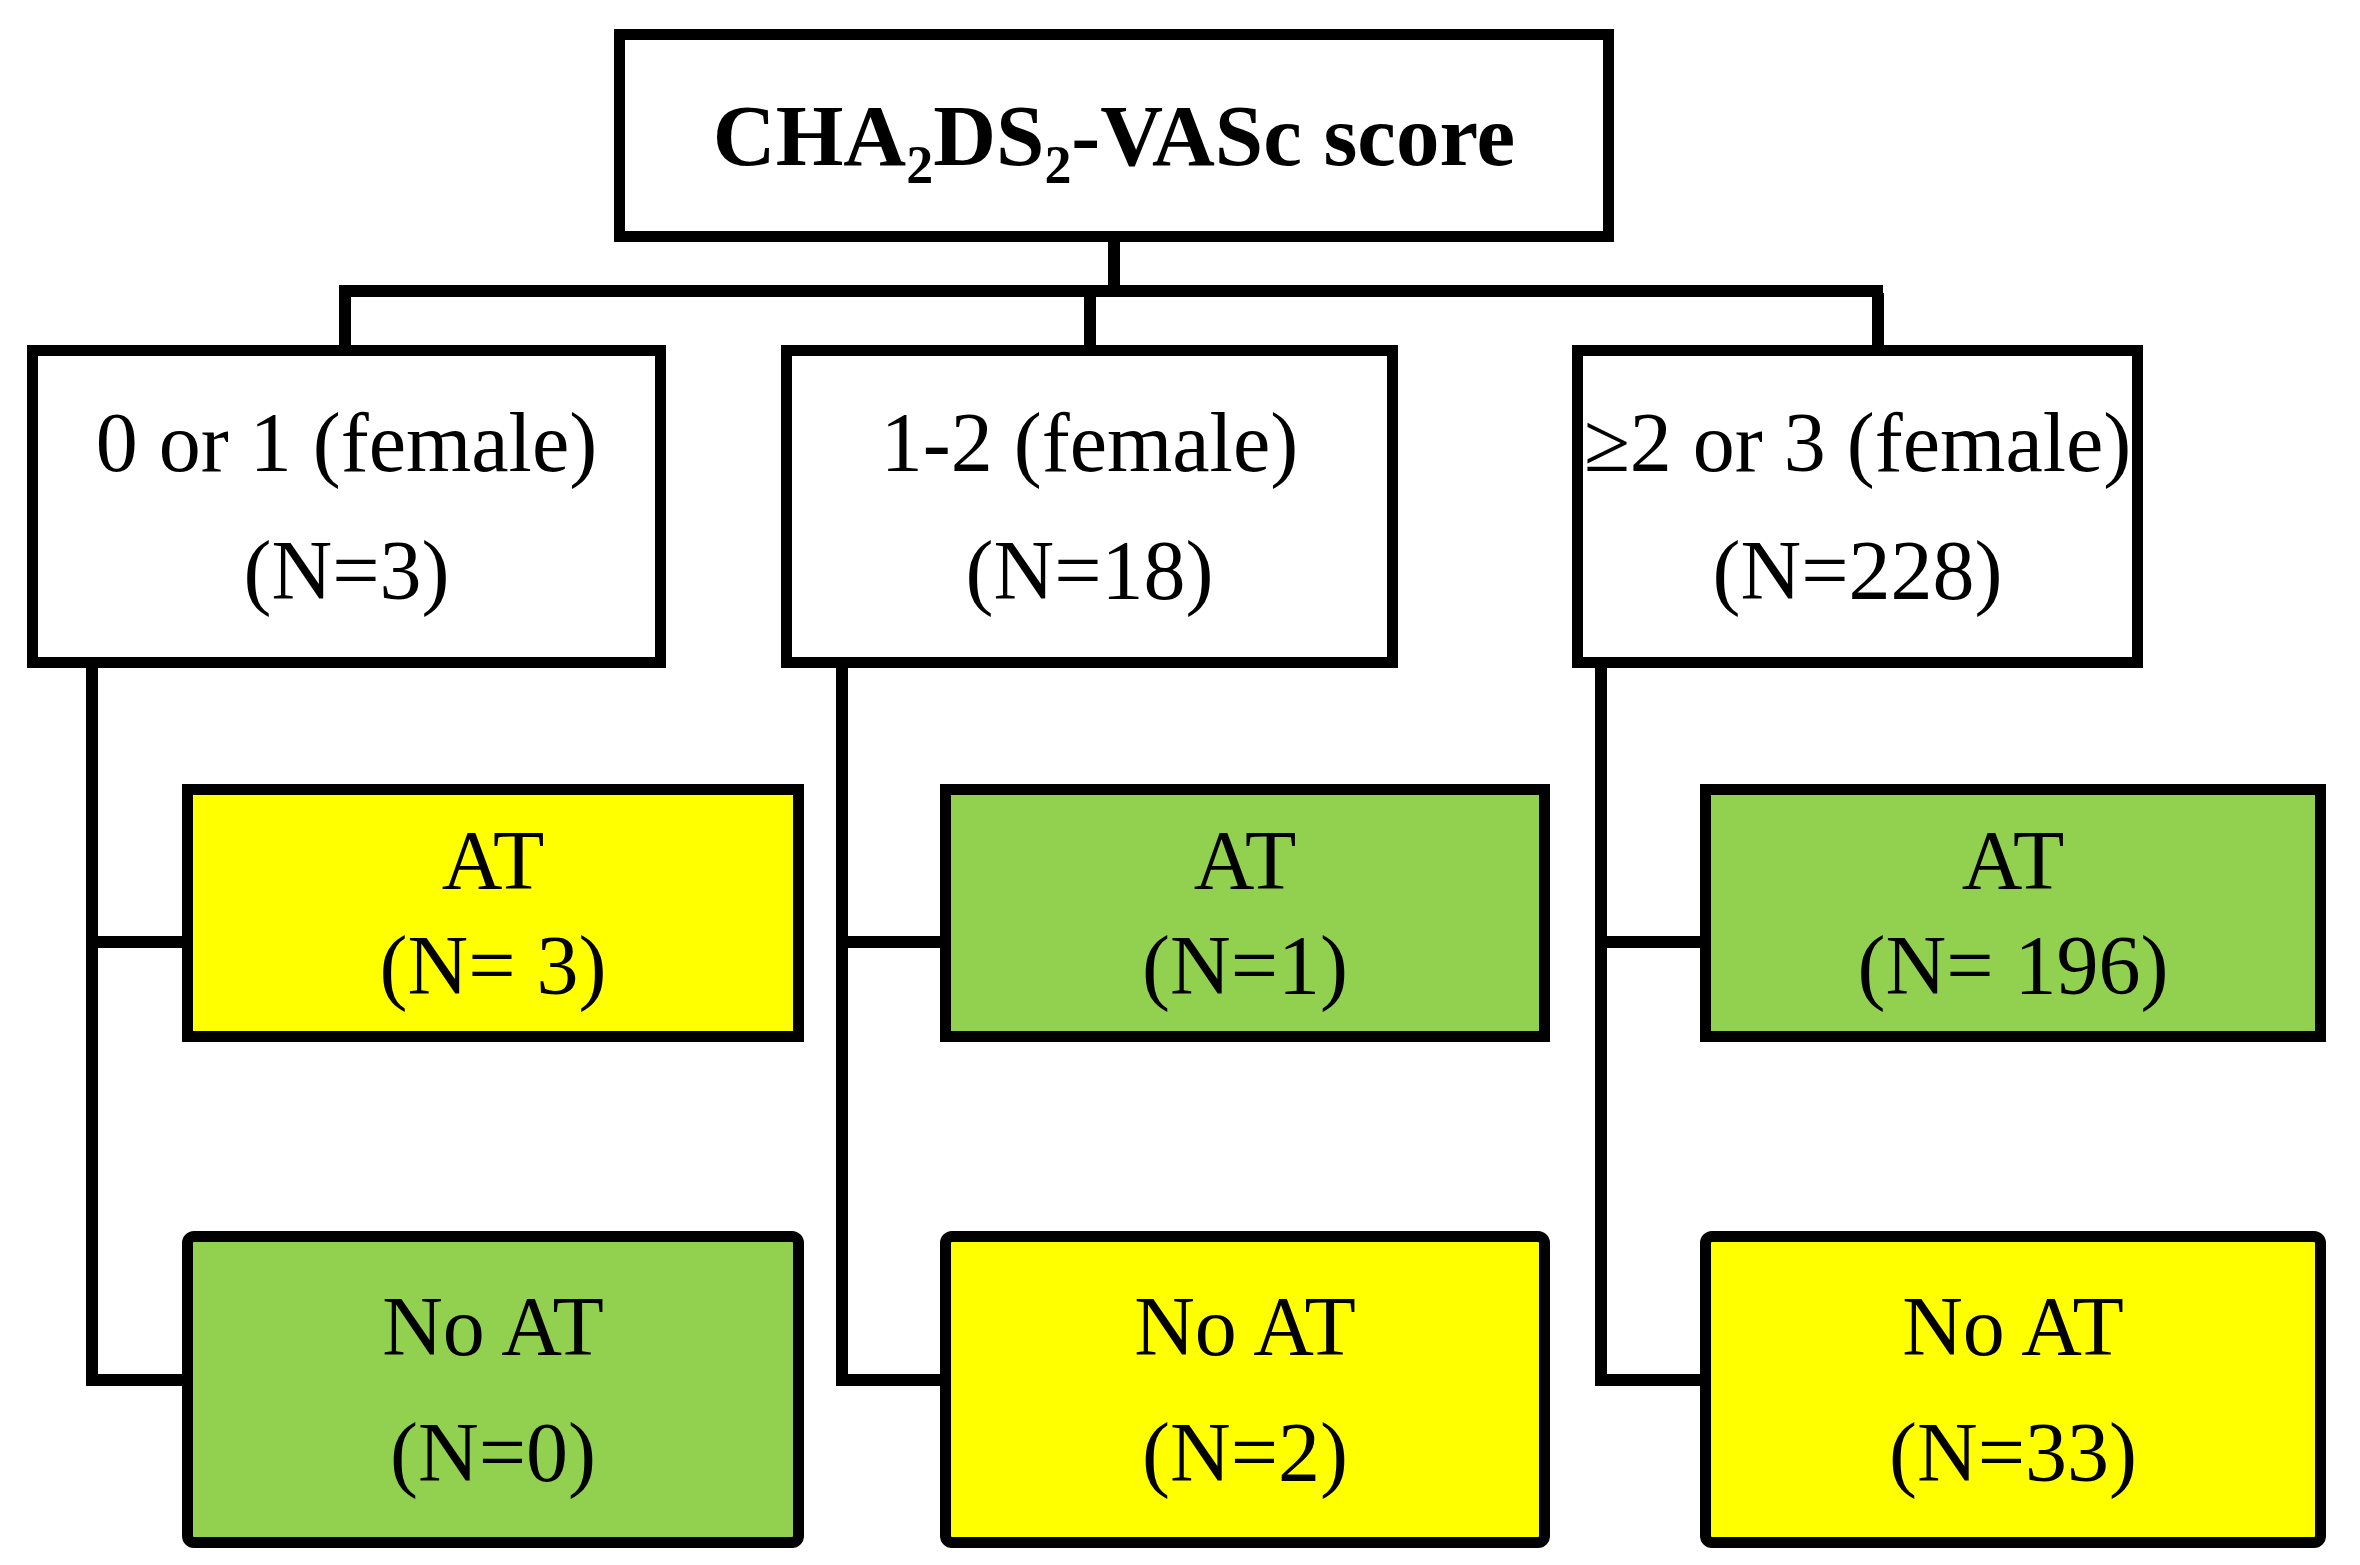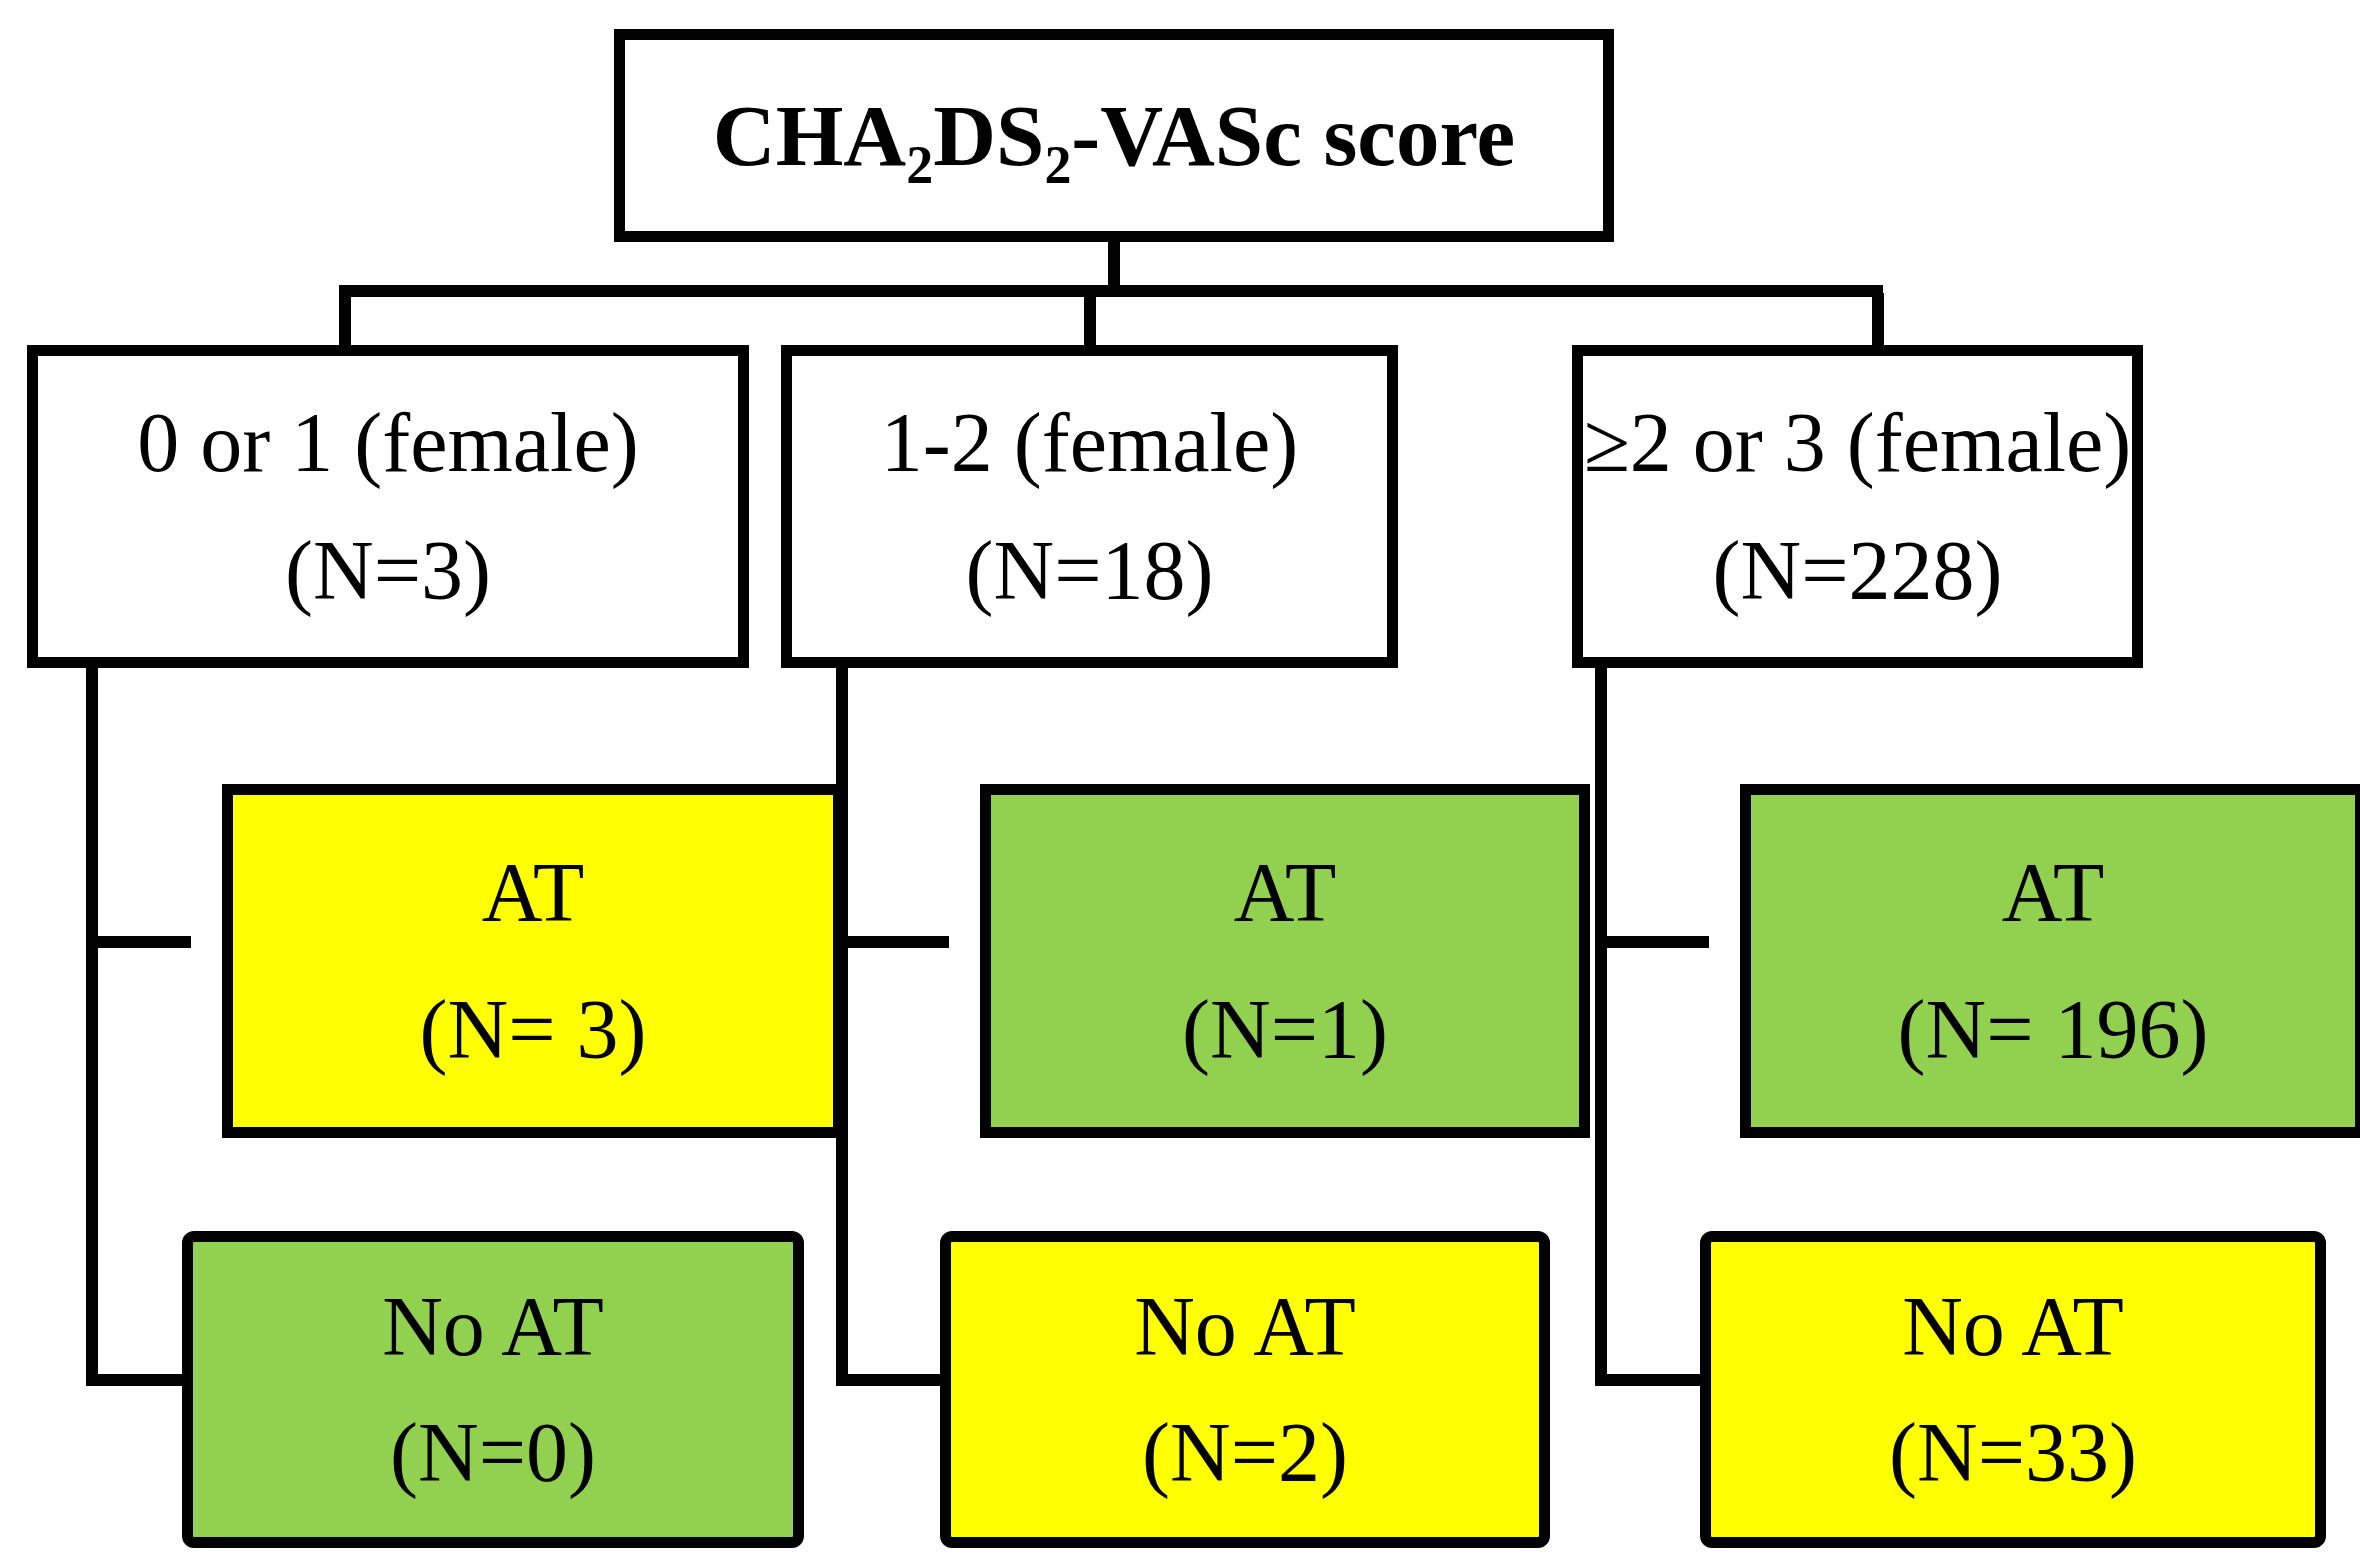--- a/index.html
+++ b/index.html
@@ -23,25 +23,25 @@
     padding:7.6px 9.6px;
   }
   .box .ln{display:block;white-space:nowrap;}
   .title-box{
     left:614px;top:29px;width:1000px;height:213px;
     font-weight:bold;font-size:87px;
     justify-content:center;
   }
   .title-box sub{font-size:0.62em;line-height:0;}
   .branch-box{top:345px;height:323px;font-size:84px;}
-  .branch-0{left:27px;width:722px;}
+  .branch-0{left:27px;width:639px;}
   .branch-1{left:781px;width:617px;}
   .branch-2{left:1572px;width:571px;}
   .leaf{font-size:84px;}
-  .row-at{top:784px;height:354px;margin-left:40px;}
+  .row-at{top:784px;height:258px;}
   .row-noat{top:1231px;height:317px;border-radius:12px;}
   .col-0{left:182px;width:622px;}
   .col-1{left:940px;width:610px;}
   .col-2{left:1700px;width:626px;}
   .line{position:absolute;background:#000;}
   
   .v-title{left:1108px;top:240px;width:11.5px;height:56px;}
   .h-main{left:339px;top:285px;width:1544px;height:11.5px;}
   .drop-0{left:339px;top:293px;width:11.5px;height:55px;}
   .drop-1{left:1084px;top:293px;width:11.5px;height:55px;}

